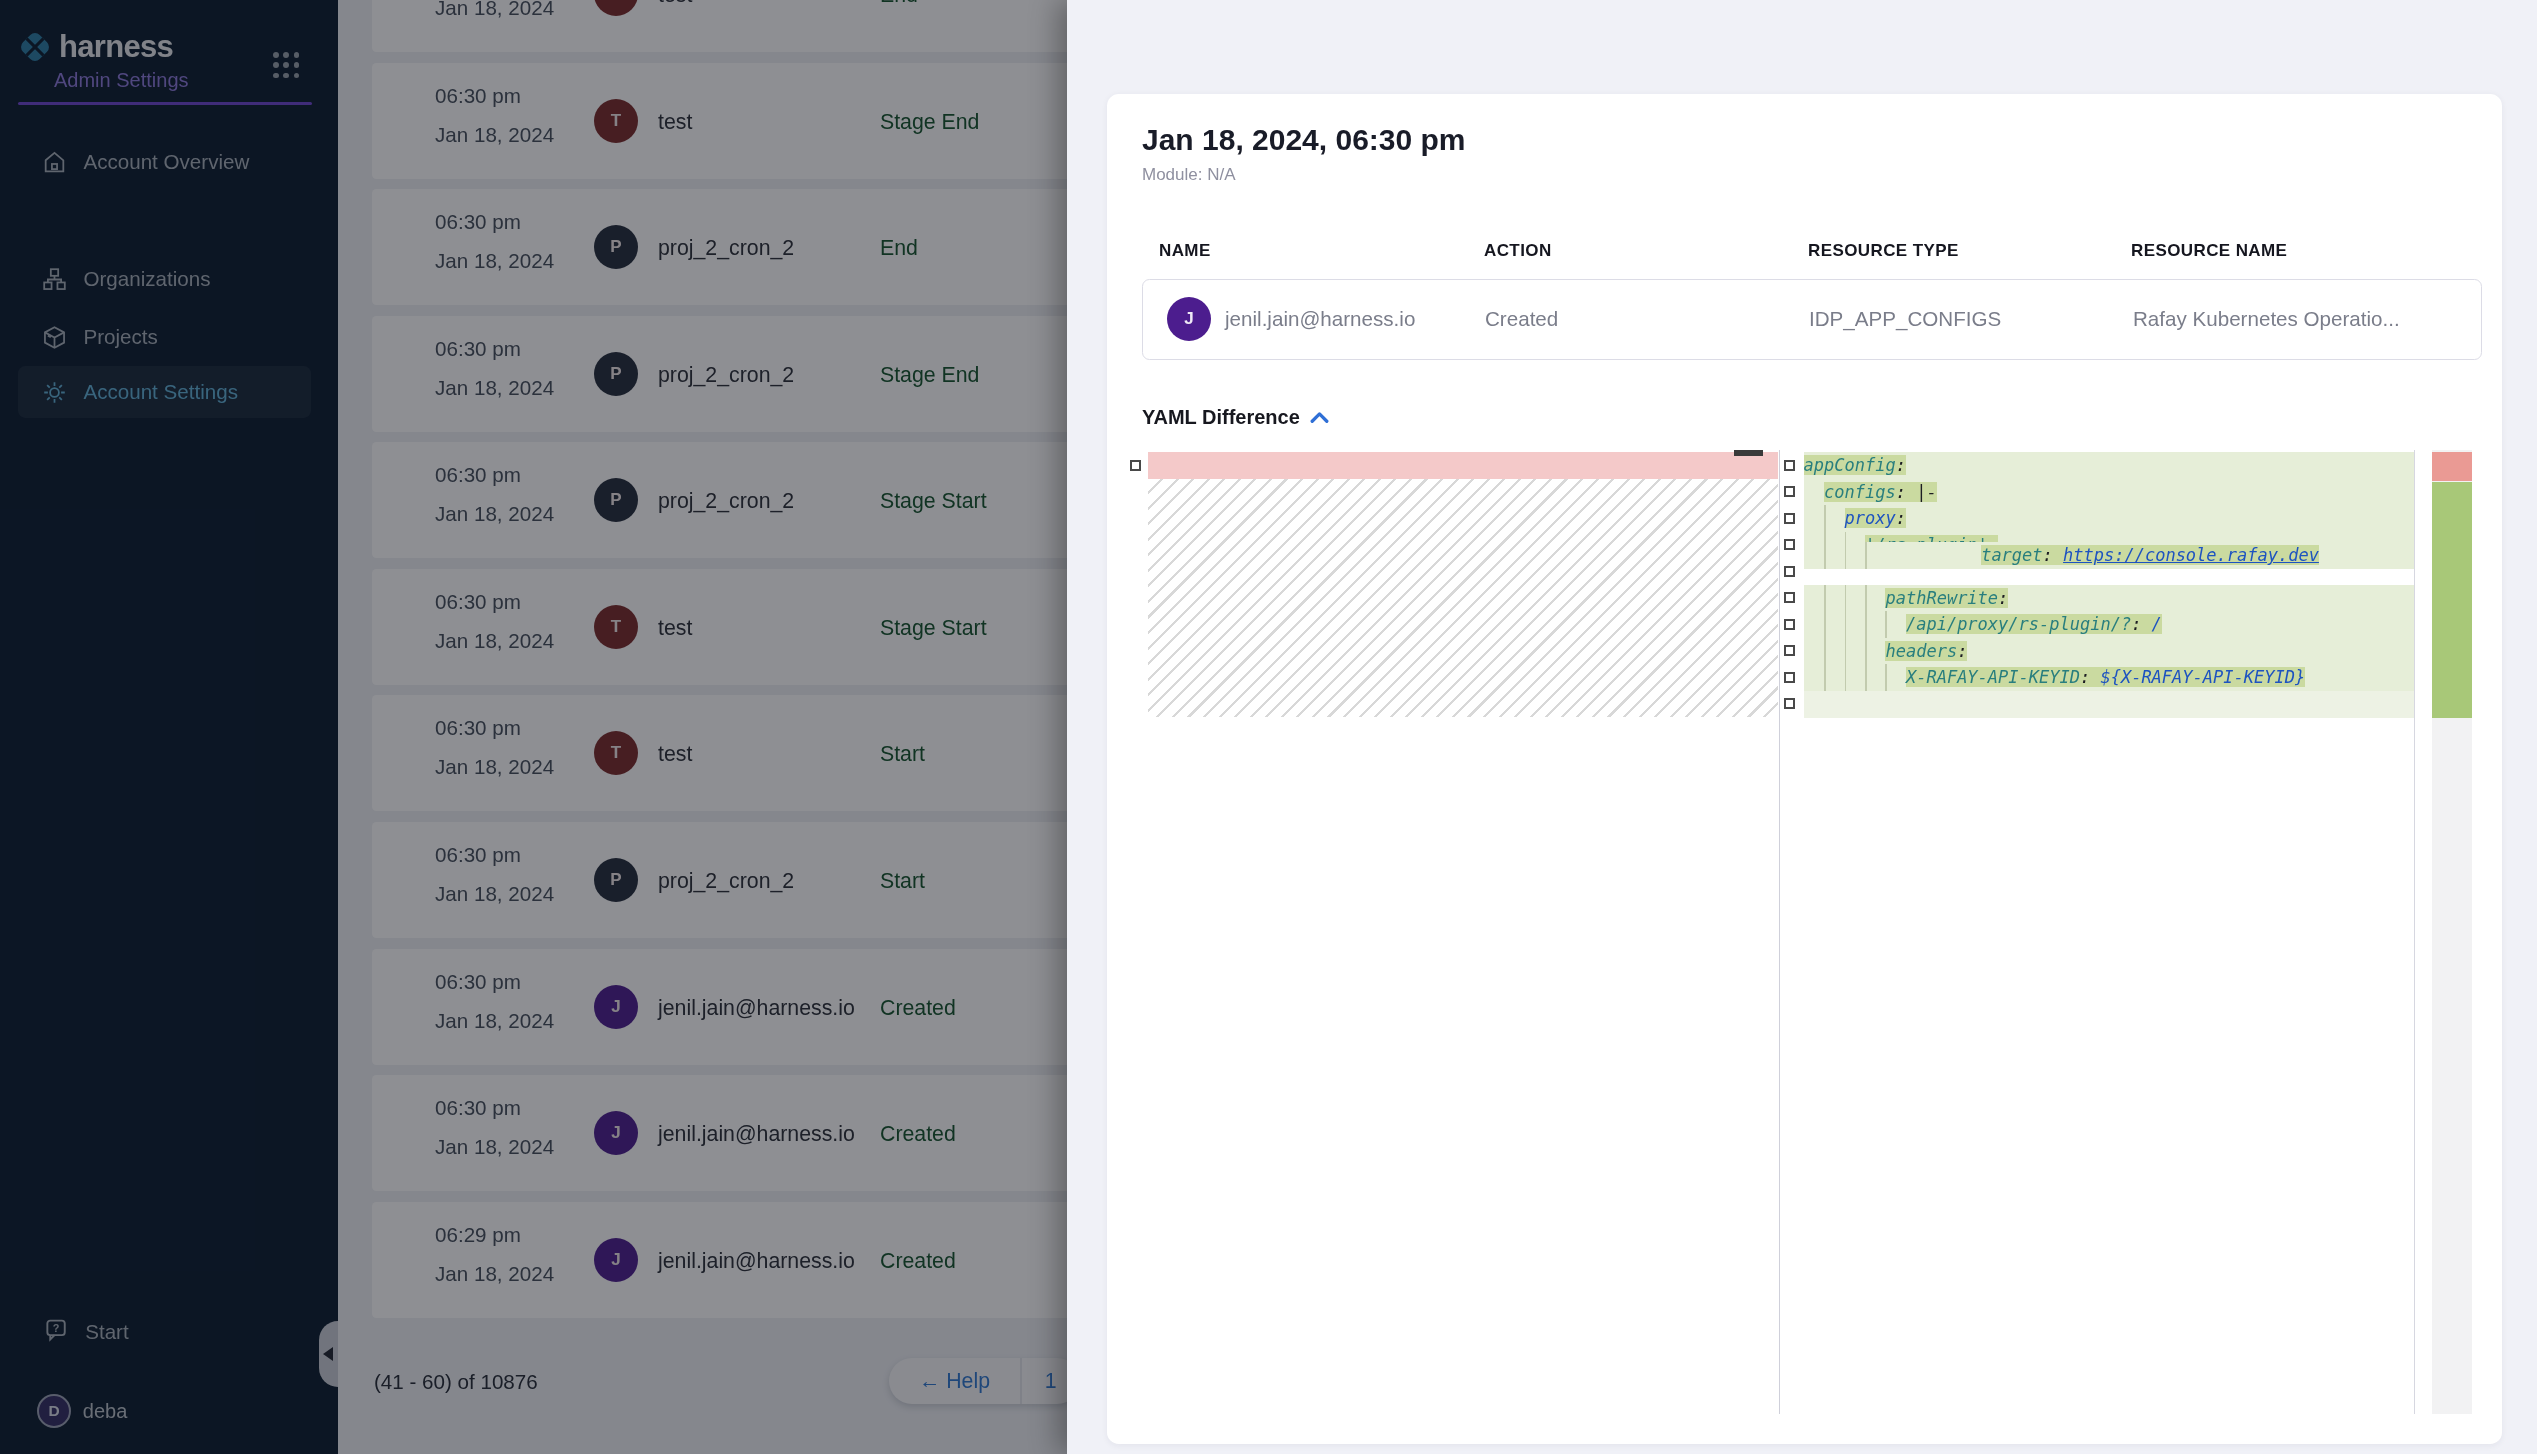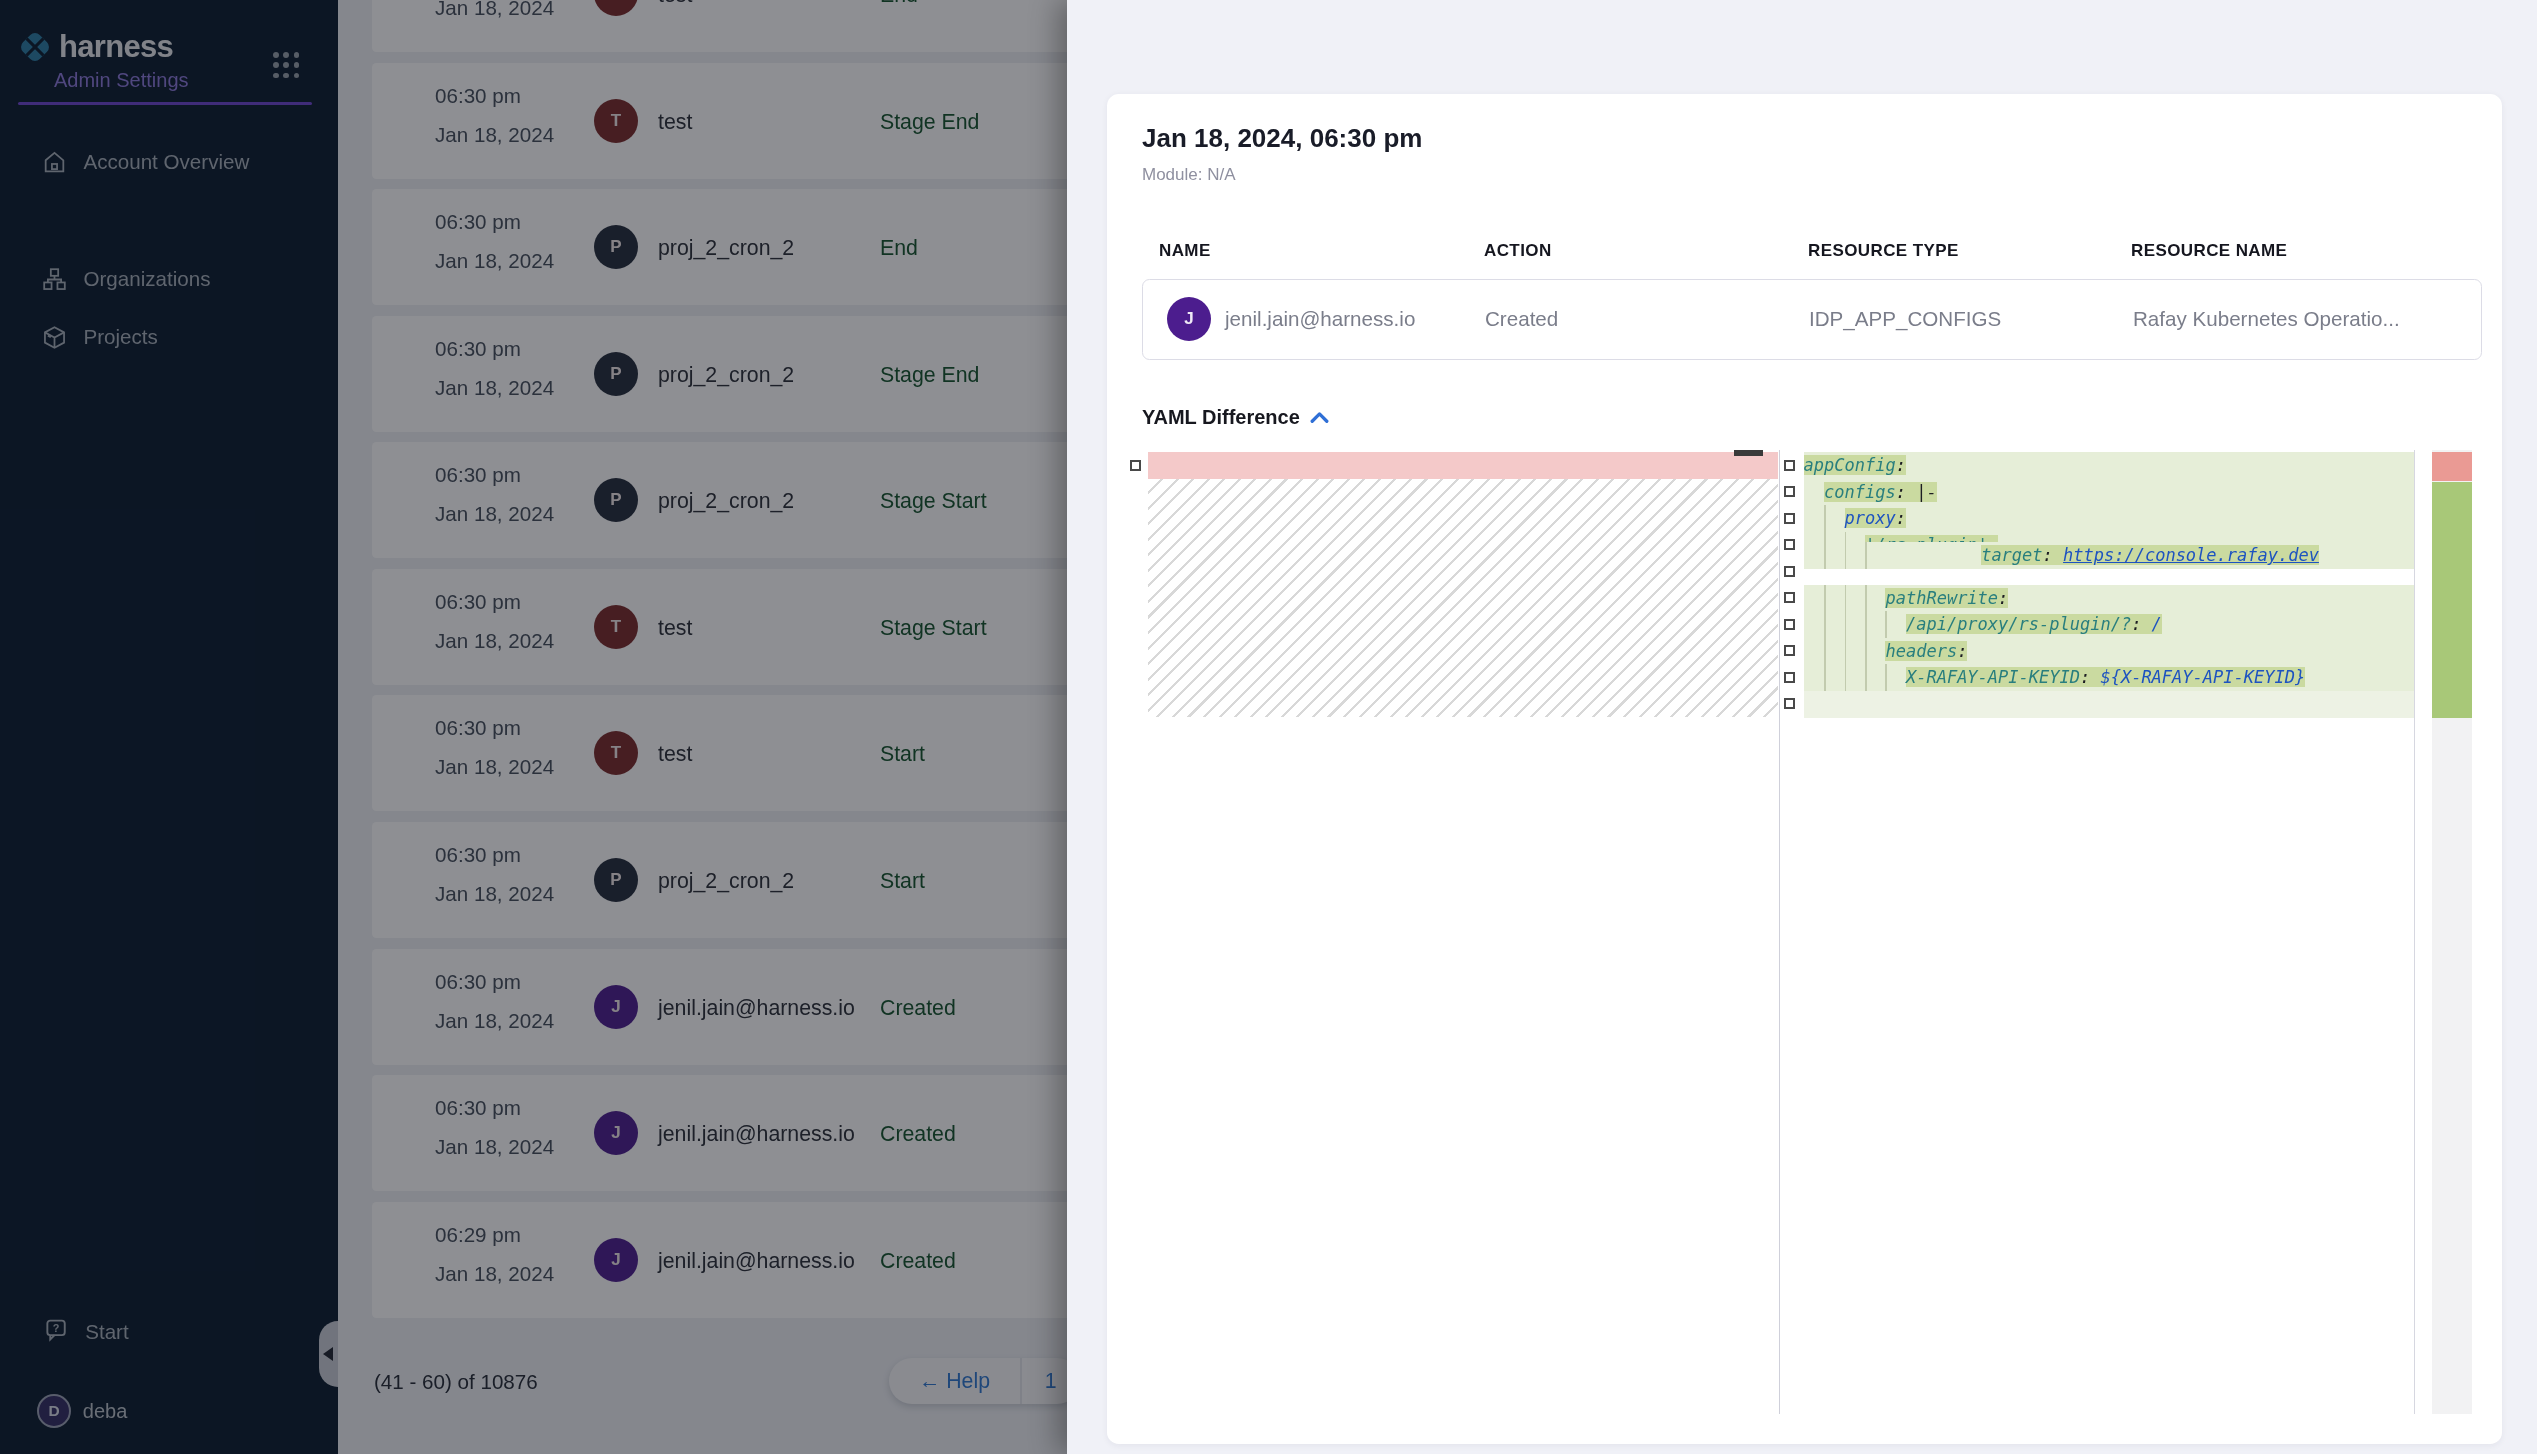--- a/index.html
+++ b/index.html
@@ -43,21 +43,21 @@
   
   .overlay{position:absolute;left:0;top:0;width:1067px;height:1454px;background:rgba(15,17,26,0.47);z-index:40;}
   
   .modal{position:absolute;left:1067px;top:0;width:1470px;height:1454px;background:#f0f1f7;z-index:50;
          box-shadow:-10.3px 0 26.5px rgba(0,0,0,0.3);}
   .modal-header{position:absolute;left:0;top:0;width:100%;height:59px;background:#fff;border-bottom:1.5px solid #d9dae3;box-sizing:border-box;}
   .modal-title{position:absolute;left:35px;top:13.2px;font-size:26px;font-weight:bold;color:#0e111e;}
   .modal-close{position:absolute;right:19px;top:13.2px;font-size:26.5px;color:#64748b;cursor:pointer;line-height:1;}
   .card{position:absolute;left:40px;top:94px;width:1395px;height:1350px;background:#fff;border-radius:11.8px;
         box-shadow:0 1.5px 5.9px rgba(40,40,70,.06);}
-  .ev-date{position:absolute;left:35px;top:29px;font-size:26px;font-weight:bold;color:#191c28;}
+  .ev-date{position:absolute;left:35px;top:29px;font-size:30px;font-weight:bold;color:#191c28;}
   .ev-module{position:absolute;left:35px;top:71px;font-size:17px;color:#8f90a0;}
   .th{position:absolute;top:147px;font-size:17px;font-weight:bold;color:#15161f;letter-spacing:0.4px;}
   .ev-row{position:absolute;left:35px;top:185px;width:1340px;height:81px;border:1.5px solid #dcdce6;border-radius:7.4px;box-sizing:border-box;background:#fff;}
   .ev-row .avatar{position:absolute;left:24px;top:17px;width:44px;height:44px;border-radius:50%;background:#4c1d8e;
         display:flex;align-items:center;justify-content:center;color:#efe9f6;font-size:17px;font-weight:bold;}
   .ev-cell{position:absolute;top:27px;font-size:20.6px;color:#7a7d8a;}
   .yaml-label{position:absolute;left:35px;top:312px;font-size:20px;font-weight:bold;color:#17181f;display:flex;align-items:center;gap:10.3px;}
   
   .diff{position:absolute;left:20.6px;top:356px;width:1347px;height:964px;background:#fff;}
   .dleft-gutter{position:absolute;left:0;top:0;width:20.6px;height:100%;}
@@ -215,20 +215,27 @@
       </svg>
       <span>Organizations</span>
     </div>
     <div class="nav-item" style="top:311px">
       <svg width="25" height="25" viewBox="0 0 34 34" fill="none" stroke="currentColor" stroke-width="2.4">
         <path d="M17 3 L30 10 V24 L17 31 L4 24 V10 Z"></path>
           <path d="M4 10 L17 17 L30 10 M17 17 V31"></path>
           <path d="M8 14.5 L12 16.5"></path>
       </svg>
       <span>Projects</span>
+    </div>
+    <div class="nav-item active" style="top:366px">
+      <svg width="25" height="25" viewBox="0 0 34 34" fill="none" stroke="currentColor" stroke-width="2.4">
+        <circle cx="17" cy="17" r="6"></circle>
+        <path d="M17 3 V8 M17 26 V31 M3 17 H8 M26 17 H31 M7 7 L10.5 10.5 M23.5 23.5 L27 27 M27 7 L23.5 10.5 M10.5 23.5 L7 27"></path>
+      </svg>
+      <span>Account Settings</span>
     </div>
 
     <div class="help-row">
       <svg width="29" height="29" viewBox="0 0 40 40" fill="none" stroke="currentColor" stroke-width="2.6" style="font-size:28px">
         <rect x="6" y="5" width="24" height="20" rx="4"></rect>
         <path d="M10 25 v6 l6 -6"></path>
         <text x="18" y="20" font-size="15" fill="currentColor" stroke="none" text-anchor="middle" font-weight="bold">?</text>
       </svg>
       <span>Start</span>
     </div>

